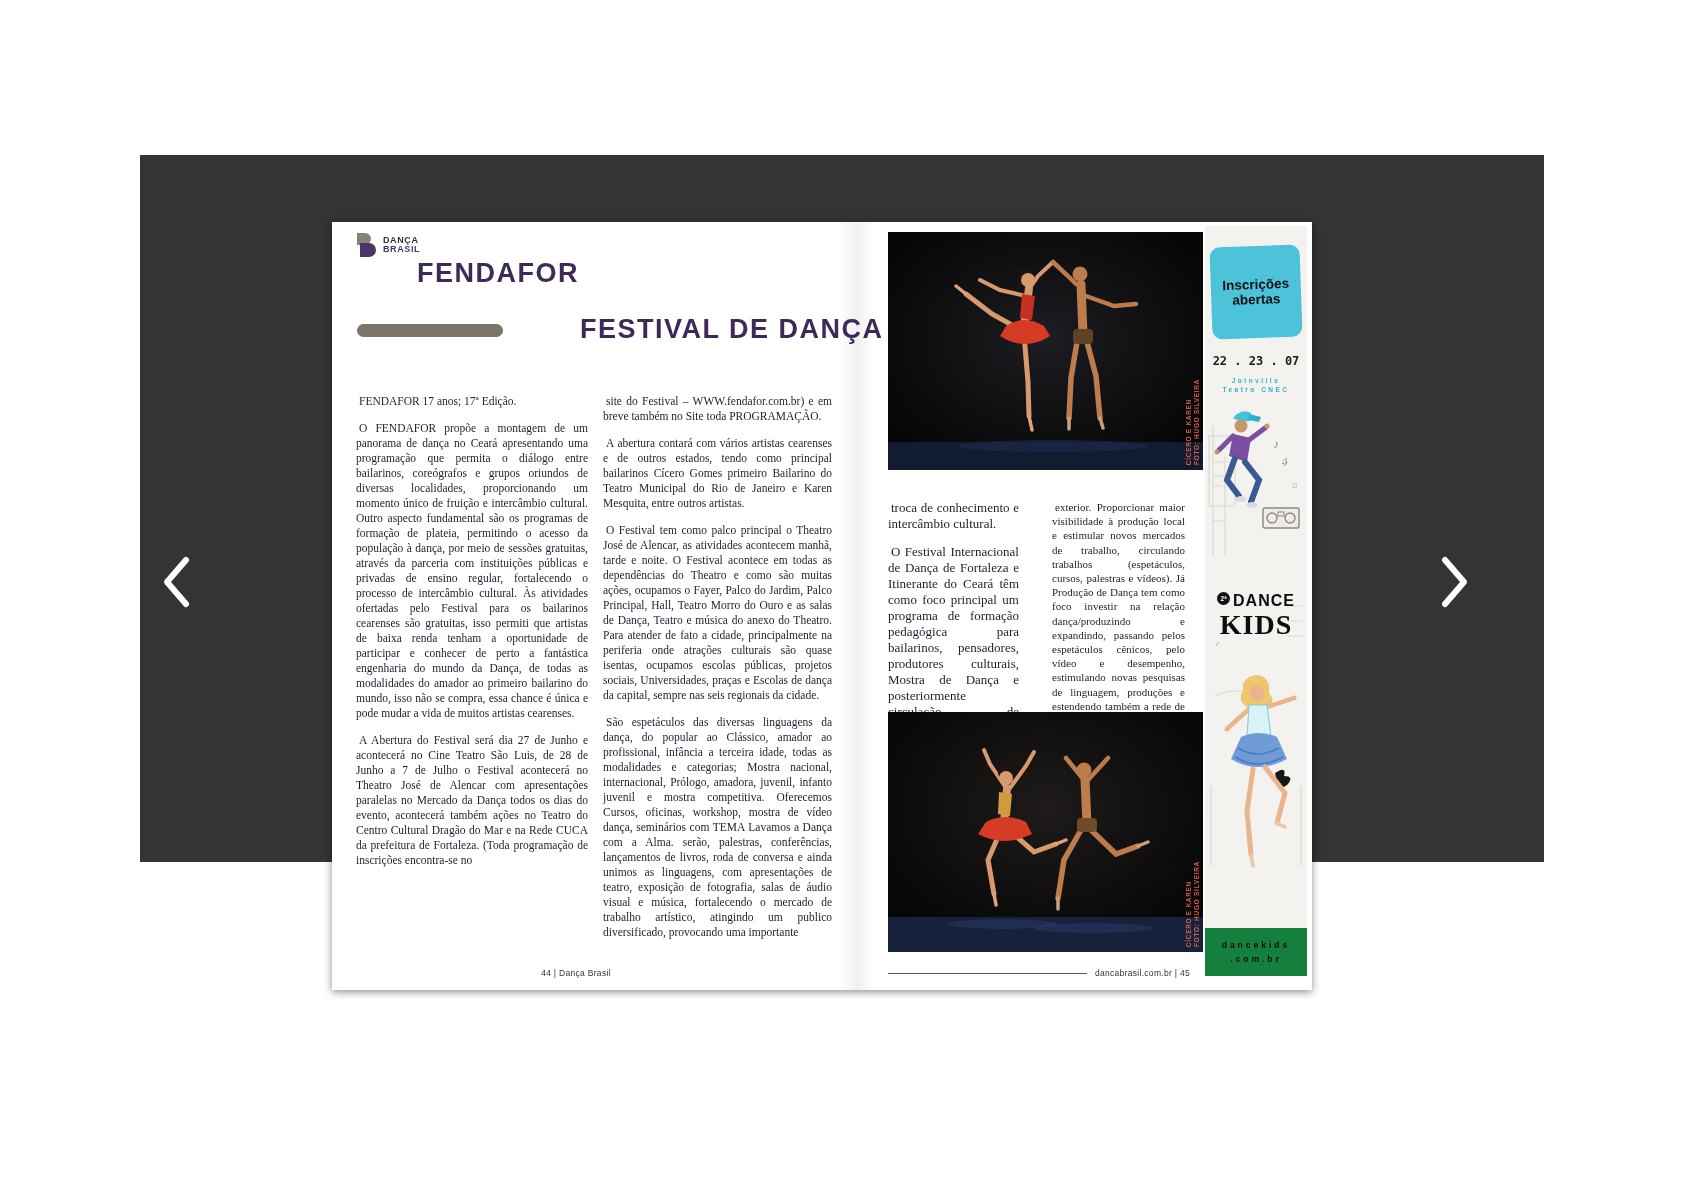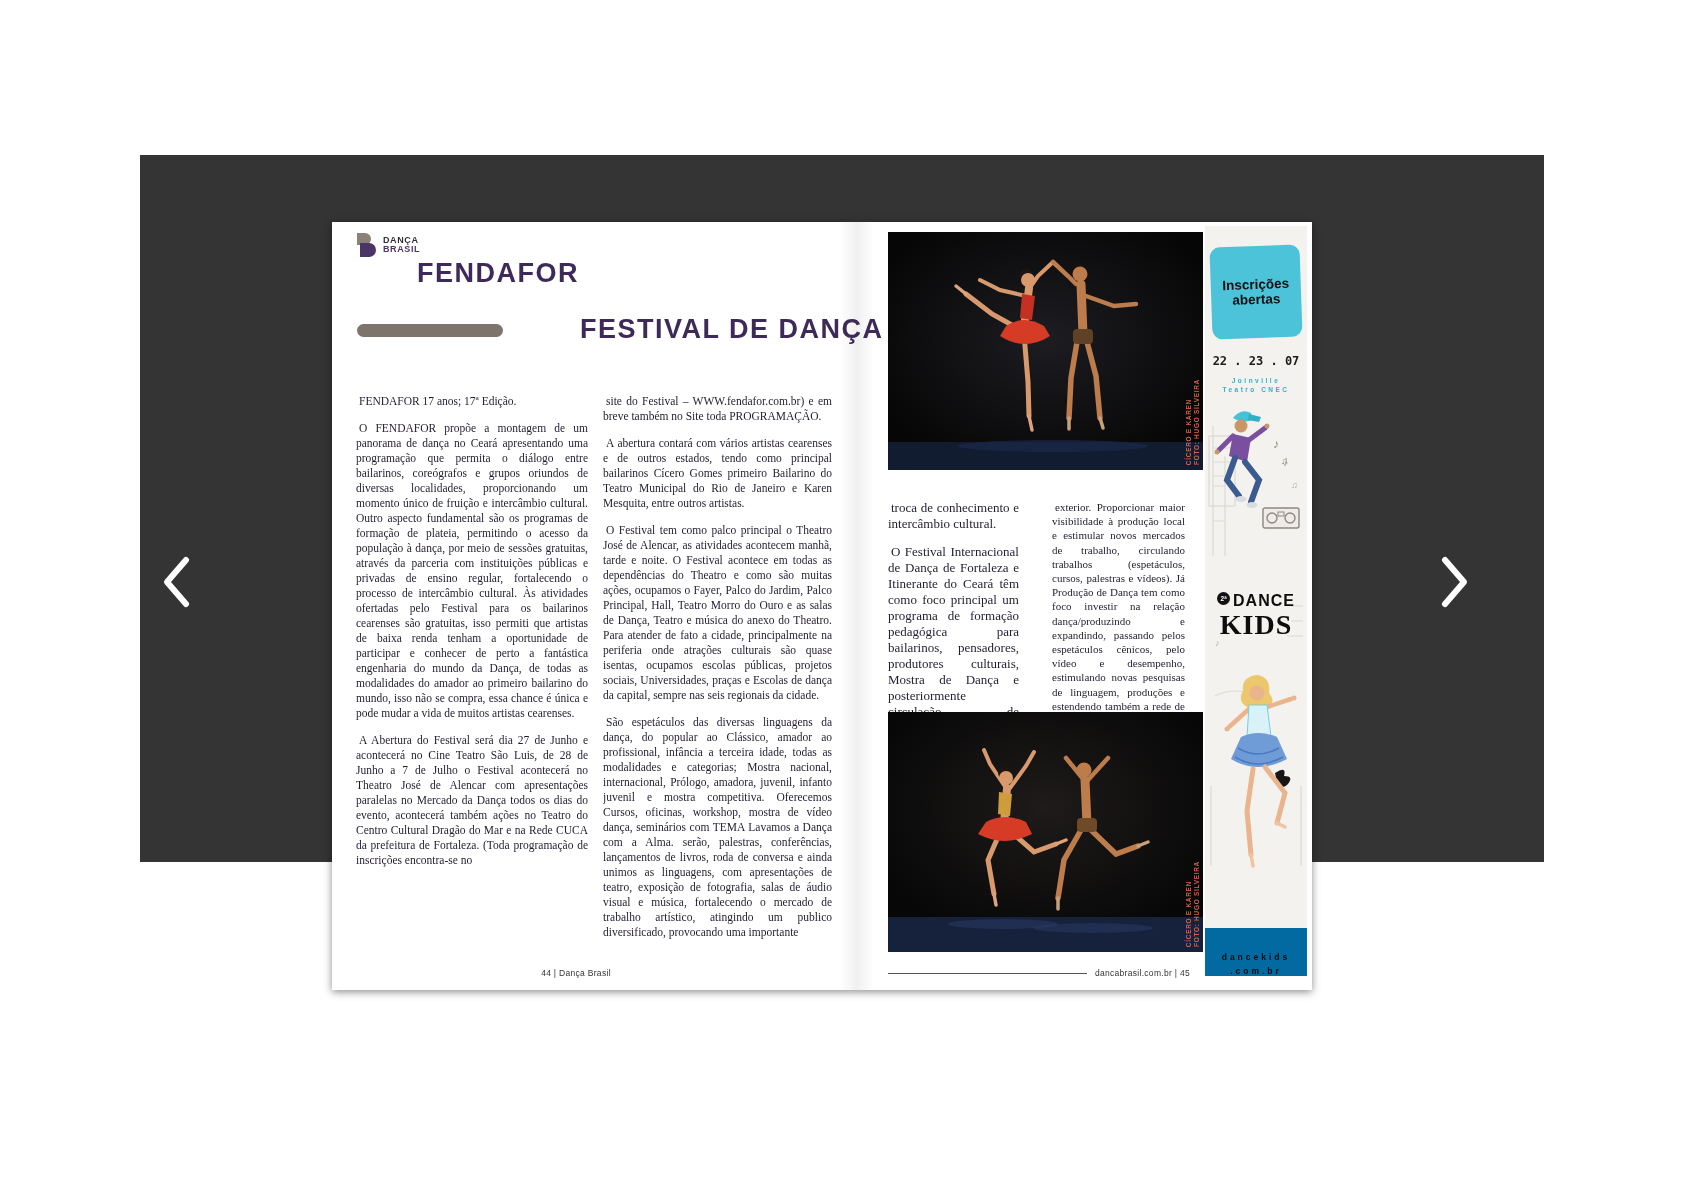--- a/index.html
+++ b/index.html
@@ -73,22 +73,22 @@
   .lrow1{display:flex;align-items:center;justify-content:center;gap:3px;}
   .ed{
     display:inline-flex;align-items:center;justify-content:center;
     width:13px;height:13px;border-radius:50%;background:#111;color:#fff;
     font-size:6.5px;font-weight:bold;
   }
   .w1{font-size:16px;font-weight:800;letter-spacing:1px;margin-top:6px;}
   .w2{font-size:28px;line-height:30px;font-weight:800;letter-spacing:1px;font-family:Liberation Serif, serif;}
   .ad-girl{position:absolute;left:0;top:425px;z-index:3;}
   .ad-url{
-    position:absolute;left:0;bottom:0;width:100%;height:48px;background:#0369a1;z-index:2;
-    text-align:center;color:#0e0e0e;font-weight:bold;font-size:8.5px;line-height:14px;padding-top:22px;
+    position:absolute;left:0;bottom:0;width:100%;height:48px;background:#15803d;z-index:2;
+    text-align:center;color:#0e0e0e;font-weight:bold;font-size:8.5px;line-height:14px;padding-top:10px;
     letter-spacing:3px;box-sizing:border-box;margin-top:23px;
   }
   
   .footer{position:absolute;top:746px;display:flex;align-items:center;gap:8px;
     font-size:8.5px;color:#333;letter-spacing:.3px;}
   .footer .rule{flex:1;height:1px;background:#555;}
   .fl{left:24px;width:440px;flex-direction:column;}
   .fr{left:556px;width:302px;justify-content:flex-end;}
 </style>
 </head>

